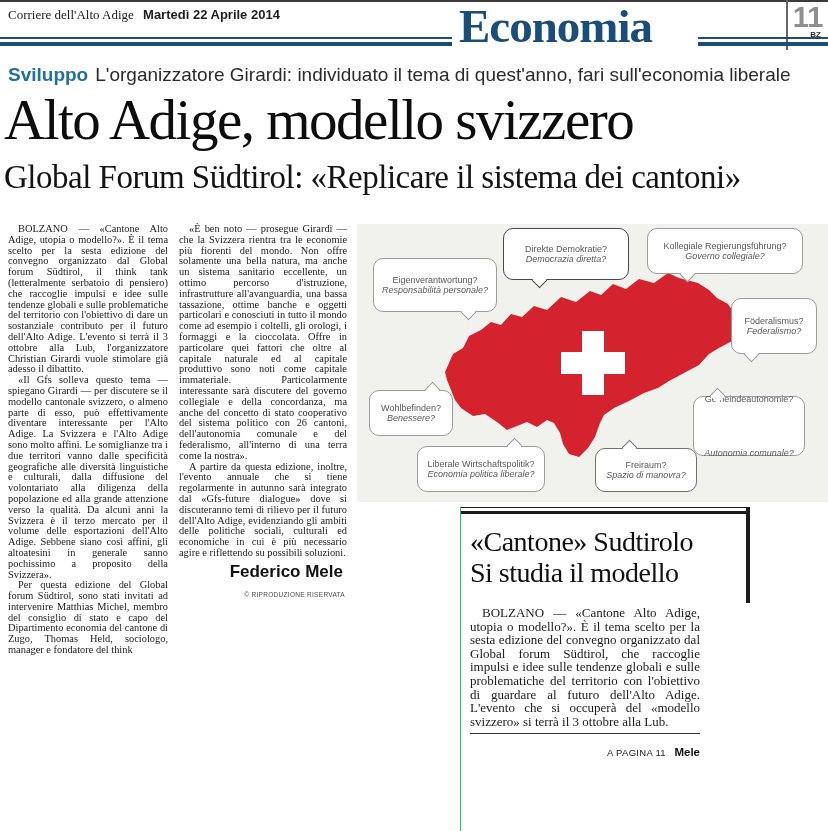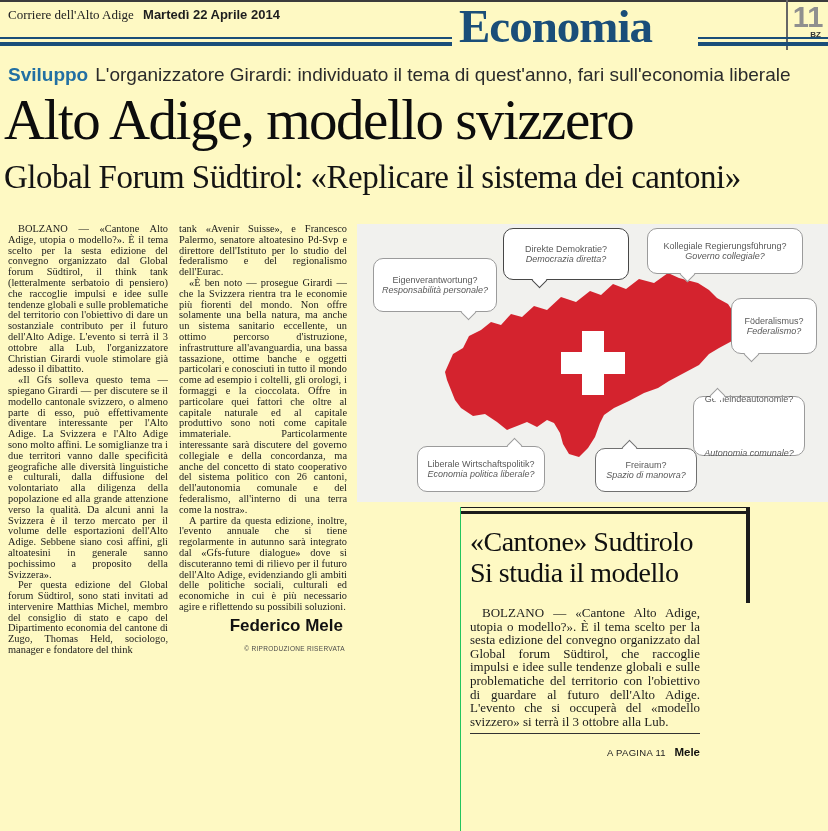--- a/index.html
+++ b/index.html
@@ -1,21 +1,21 @@
 <!DOCTYPE html>
 <html lang="it"><head>
 <meta charset="utf-8">
 <style>
   html,body{margin:0;padding:0;}
   body{background:#e8e8e6;}
   .page{
     position:relative;
     width:828px;height:831px;
     margin:0 auto;
-    background:#fef9c3;
+    background:#ffffff;
     overflow:hidden;
     font-family:"Liberation Serif",serif;
     color:#1b1b1b;
   }
   
   .top-rule{position:absolute;top:0;left:0;right:0;height:1.5px;background:#3c3c3c;}
   .masthead-left{position:absolute;left:8px;top:7px;font-size:13px;white-space:nowrap;}
   .masthead-left .paper{font-family:"Liberation Serif",serif;color:#222;}
   .masthead-left .date{font-family:"Liberation Sans",sans-serif;font-weight:bold;color:#1e1e1e;margin-left:6px;}
   .mast-divider{position:absolute;left:786px;top:0;width:1.5px;height:50px;background:#666;}
@@ -114,21 +114,20 @@
   <h1 class="headline" style="margin:0;font-weight:normal;">Alto Adige, modello svizzero</h1>
   <h2 class="subheadline" style="margin:0;font-weight:normal;">Global Forum Südtirol: «Replicare il sistema dei cantoni»</h2>
 
   <div class="col col1">
     <p class="art">BOLZANO — «Cantone Alto Adige, utopia o modello?». È il tema scelto per la sesta edizione del convegno organizzato dal Global forum Südtirol, il think tank (letteralmente serbatoio di pensiero) che raccoglie impulsi e idee sulle tendenze globali e sulle problematiche del territorio con l'obiettivo di dare un sostanziale contributo per il futuro dell'Alto Adige. L'evento si terrà il 3 ottobre alla Lub, l'organizzatore Christian Girardi vuole stimolare già adesso il dibattito.</p>
     <p class="art">«Il Gfs solleva questo tema — spiegano Girardi — per discutere se il modello cantonale svizzero, o almeno parte di esso, può effettivamente diventare interessante per l'Alto Adige. La Svizzera e l'Alto Adige sono molto affini. Le somiglianze tra i due territori vanno dalle specificità geografiche alle diversità linguistiche e culturali, dalla diffusione del volontariato alla diligenza della popolazione ed alla grande attenzione verso la qualità. Da alcuni anni la Svizzera è il terzo mercato per il volume delle esportazioni dell'Alto Adige. Sebbene siano così affini, gli altoatesini in generale sanno pochissimo a proposito della Svizzera».</p>
     <p class="art">Per questa edizione del Global forum Südtirol, sono stati invitati ad intervenire Matthias Michel, membro del consiglio di stato e capo del Dipartimento economia del cantone di Zugo, Thomas Held, sociologo, manager e fondatore del think</p>
   </div>
 
   <div class="col col2">
-    <p class="art no-indent">tank «Avenir Suisse», e Francesco Palermo, senatore altoatesino Pd-Svp e direttore dell'Istituto per lo studio del federalismo e del regionalismo dell'Eurac.</p>
     <p class="art">«È ben noto — prosegue Girardi — che la Svizzera rientra tra le economie più fiorenti del mondo. Non offre solamente una bella natura, ma anche un sistema sanitario eccellente, un ottimo percorso d'istruzione, infrastrutture all'avanguardia, una bassa tassazione, ottime banche e oggetti particolari e conosciuti in tutto il mondo come ad esempio i coltelli, gli orologi, i formaggi e la cioccolata. Offre in particolare quei fattori che oltre al capitale naturale ed al capitale produttivo sono noti come capitale immateriale. Particolarmente interessante sarà discutere del governo collegiale e della concordanza, ma anche del concetto di stato cooperativo del sistema politico con 26 cantoni, dell'autonomia comunale e del federalismo, all'interno di una terra come la nostra».</p>
     <p class="art">A partire da questa edizione, inoltre, l'evento annuale che si tiene regolarmente in autunno sarà integrato dal «Gfs-future dialogue» dove si discuteranno temi di rilievo per il futuro dell'Alto Adige, evidenziando gli ambiti delle politiche sociali, culturali ed economiche in cui è più necessario agire e riflettendo su possibili soluzioni.</p>
     <div class="byline">Federico Mele</div>
     <div class="copyright">© RIPRODUZIONE RISERVATA</div>
   </div>
 
   <div class="graphic">
     <svg width="471" height="278" viewBox="0 0 471 278">
       <polygon fill="#d4232e" points="
         88,148 96,130 106,124 112,112 124,106 134,98 144,101 154,90 165,93
@@ -159,20 +158,25 @@
       <span class="it">Governo collegiale?</span>
       <span class="tail down" style="left:34px;"></span>
     </div>
 
     <div class="bubble" style="left:374px;top:74px;width:86px;height:56px;">
       <span class="de">Föderalismus?</span>
       <span class="it">Federalismo?</span>
       <span class="tail down" style="left:14px;"></span>
     </div>
 
+    <div class="bubble" style="left:12px;top:166px;width:84px;height:46px;">
+      <span class="de">Wohlbefinden?</span>
+      <span class="it">Benessere?</span>
+      <span class="tail up" style="right:14px;"></span>
+    </div>
 
     <div class="bubble" style="left:60px;top:222px;width:128px;height:46px;">
       <span class="de">Liberale Wirtschaftspolitik?</span>
       <span class="it">Economia politica liberale?</span>
       <span class="tail up" style="right:24px;"></span>
     </div>
 
     <div class="bubble mid" style="left:238px;top:224px;width:102px;height:44px;">
       <span class="de">Freiraum?</span>
       <span class="it">Spazio di manovra?</span>

